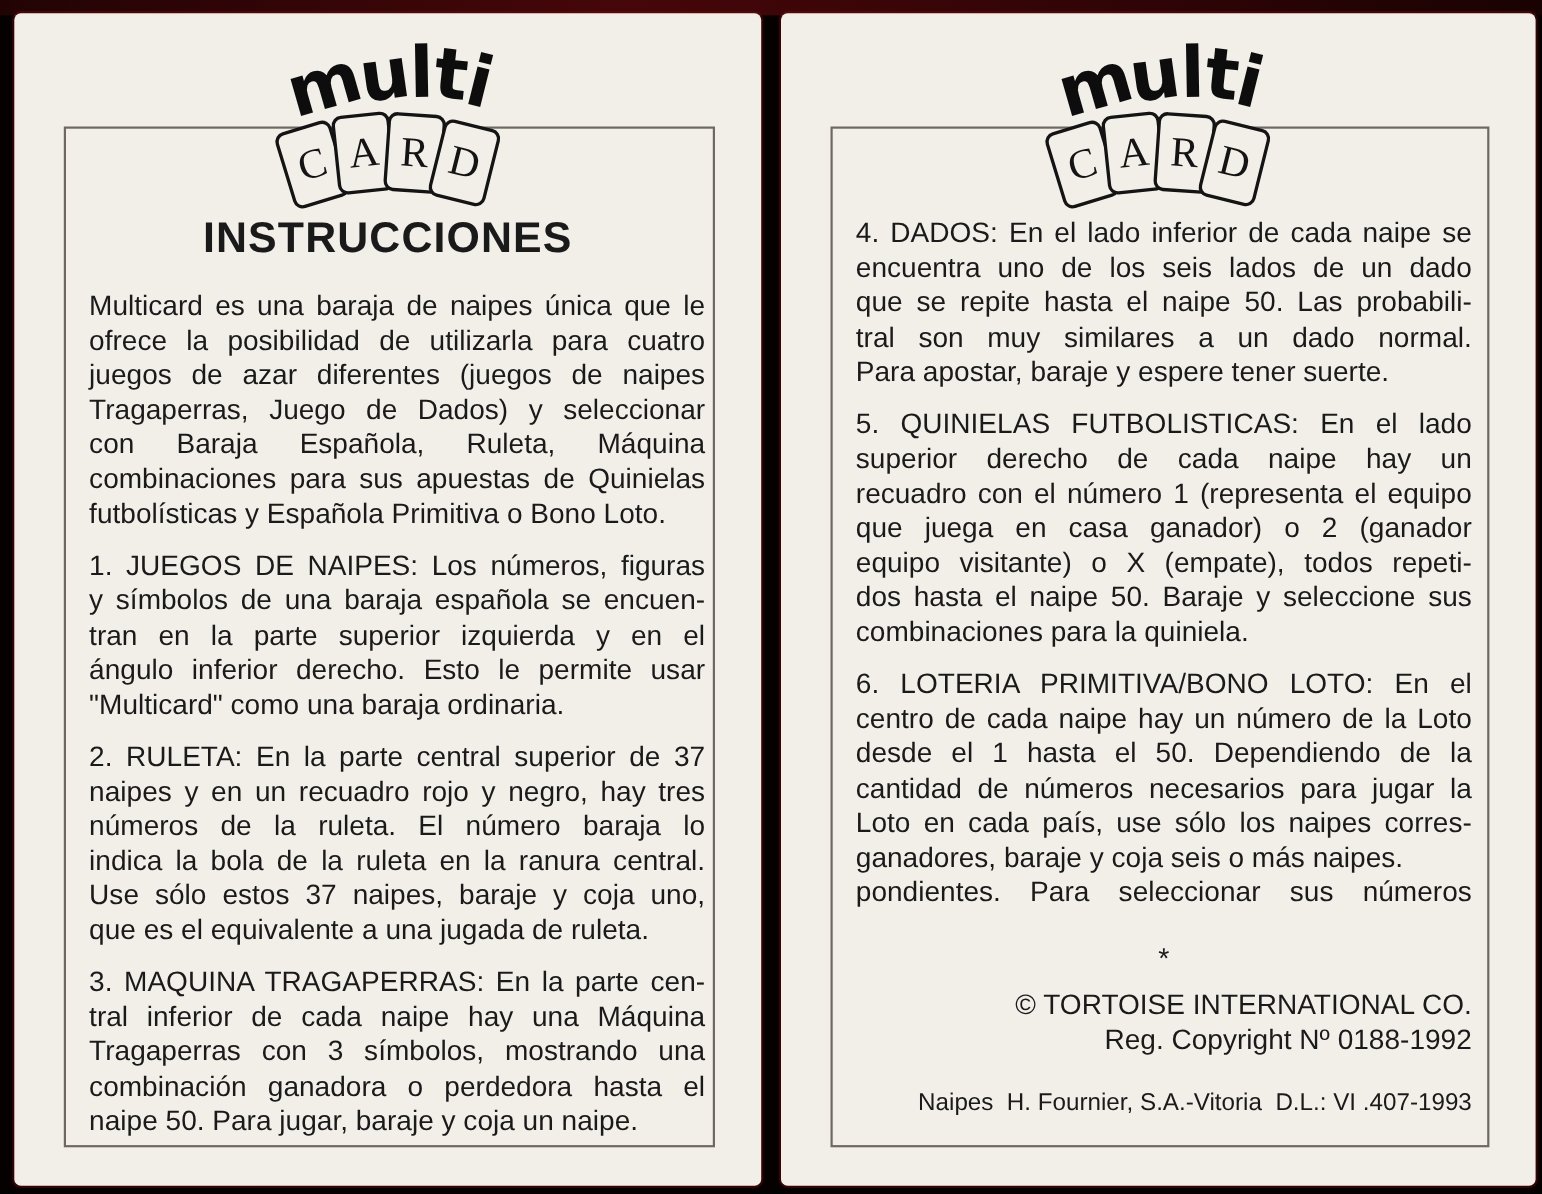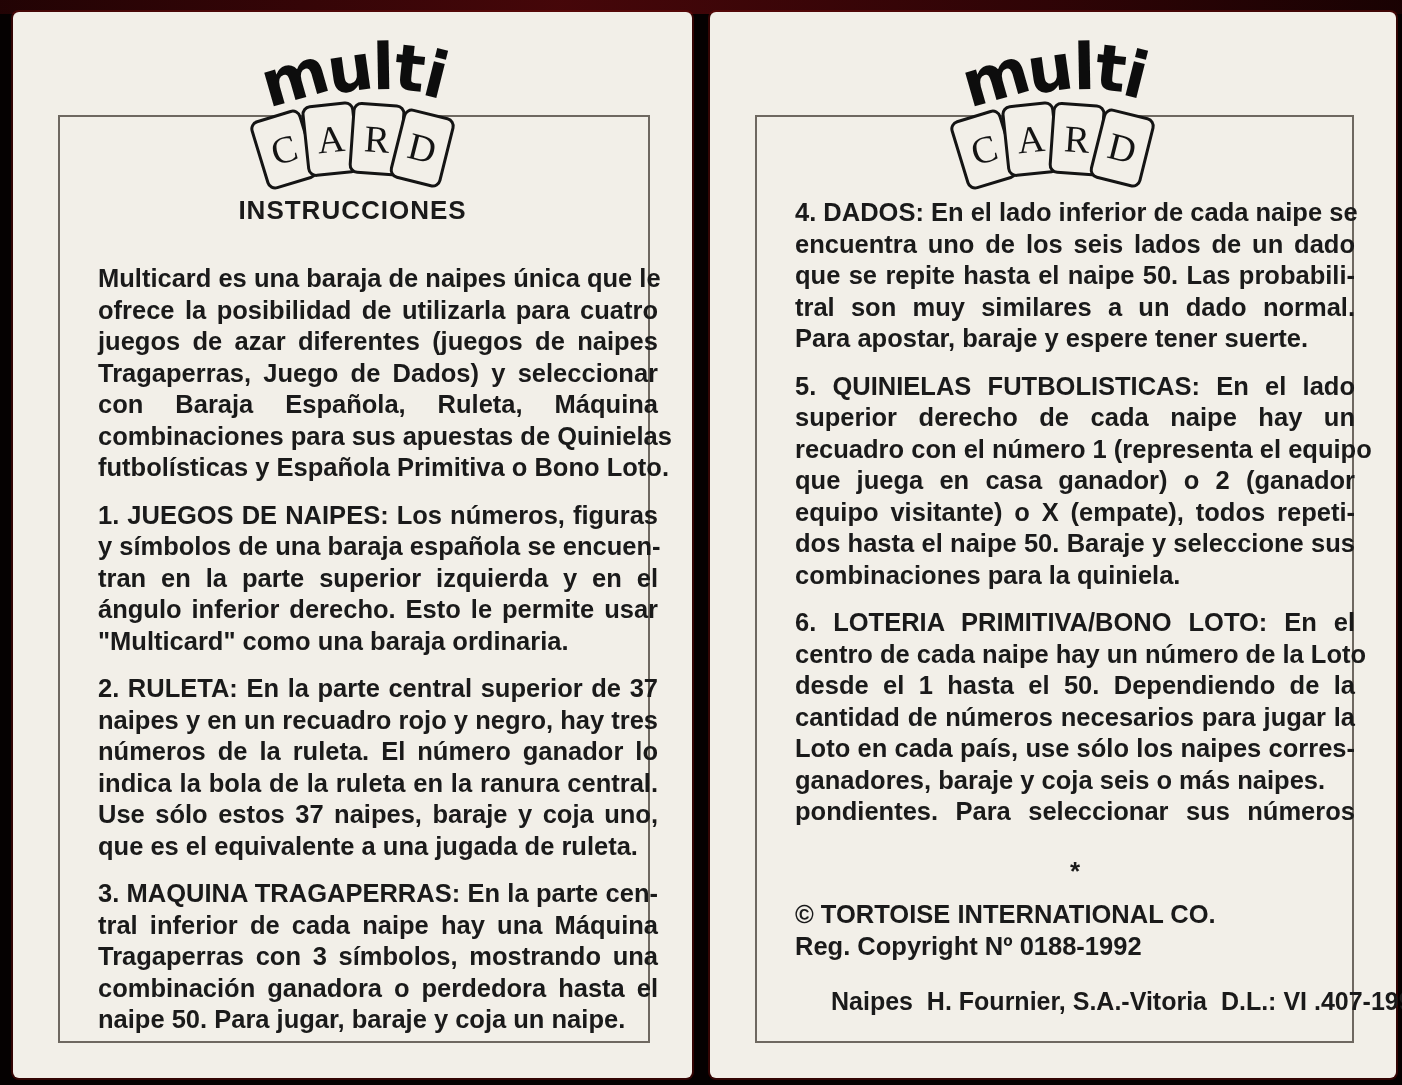--- a/index.html
+++ b/index.html
@@ -60,34 +60,34 @@
     font-family:"Liberation Serif",serif;font-size:38px;color:#141414;
     transform-origin:50% 100%;
   }
   .fan-card:nth-child(1){left:48px;top:12px;transform:rotate(-17deg);}
   .fan-card:nth-child(2){left:88px;top:3px;transform:rotate(-6deg);}
   .fan-card:nth-child(3){left:128px;top:3px;transform:rotate(4deg);}
   .fan-card:nth-child(4){left:167px;top:11px;transform:rotate(14deg);}
   
   .title{
     position:absolute;top:183px;left:0;width:100%;margin:0;
-    text-align:center;font-size:26px;font-weight:bold;letter-spacing:1px;
+    text-align:center;font-size:39px;font-weight:bold;letter-spacing:1px;
     z-index:2;
   }
   .body{
-    position:absolute;left:85px;width:560px;top:251px;
-    font-size:25.5px;line-height:31.5px;z-index:2;font-weight:bold;
+    position:absolute;left:68px;width:560px;top:251px;
+    font-size:25.5px;line-height:31.5px;z-index:2;
   }
   .card-right .body{top:185px;}
   .para{margin:0 0 16px 0;}
   .line{white-space:nowrap;text-align:justify;text-align-last:justify;}
   .line.last{text-align-last:left;}
   .footer-star{text-align:center;margin-top:30px;font-size:26px;line-height:26px;}
-  .footer-copy{text-align:left;margin-top:14px;font-size:25.5px;line-height:32px;}
-  .footer-pub{text-align:right;margin-top:24px;font-size:25px;white-space:pre;margin-left:36px;}
+  .footer-copy{text-align:right;margin-top:14px;font-size:25.5px;line-height:32px;}
+  .footer-pub{text-align:right;margin-top:24px;font-size:22px;white-space:pre;margin-left:36px;}
 </style>
 </head>
 <body>
 
 <div class="scan">
 
   <section class="card card-left">
     <div class="frame"></div>
     <div class="logo">
       <div class="logo-word"><span>m</span><span>u</span><span>l</span><span>t</span><span>i</span></div>
@@ -120,21 +120,21 @@
       <div class="para">
           <div class="line">1. JUEGOS DE NAIPES: Los números, figuras</div>
           <div class="line">y símbolos de una baraja española se encuen-</div>
           <div class="line">tran en la parte superior izquierda y en el</div>
           <div class="line">ángulo inferior derecho. Esto le permite usar</div>
           <div class="line last">"Multicard" como una baraja ordinaria.</div>
         </div>
       <div class="para">
           <div class="line">2. RULETA: En la parte central superior de 37</div>
           <div class="line">naipes y en un recuadro rojo y negro, hay tres</div>
-          <div class="line">números de la ruleta. El número ganador lo</div>
+          <div class="line">números de la ruleta. El número baraja lo</div>
           <div class="line">indica la bola de la ruleta en la ranura central.</div>
           <div class="line">Use sólo estos 37 naipes, baraje y coja uno,</div>
           <div class="line last">que es el equivalente a una jugada de ruleta.</div>
         </div>
       <div class="para">
           <div class="line">3. MAQUINA TRAGAPERRAS: En la parte cen-</div>
           <div class="line">tral inferior de cada naipe hay una Máquina</div>
           <div class="line">Tragaperras con 3 símbolos, mostrando una</div>
           <div class="line">combinación ganadora o perdedora hasta el</div>
           <div class="line last">naipe 50. Para jugar, baraje y coja un naipe.</div>

